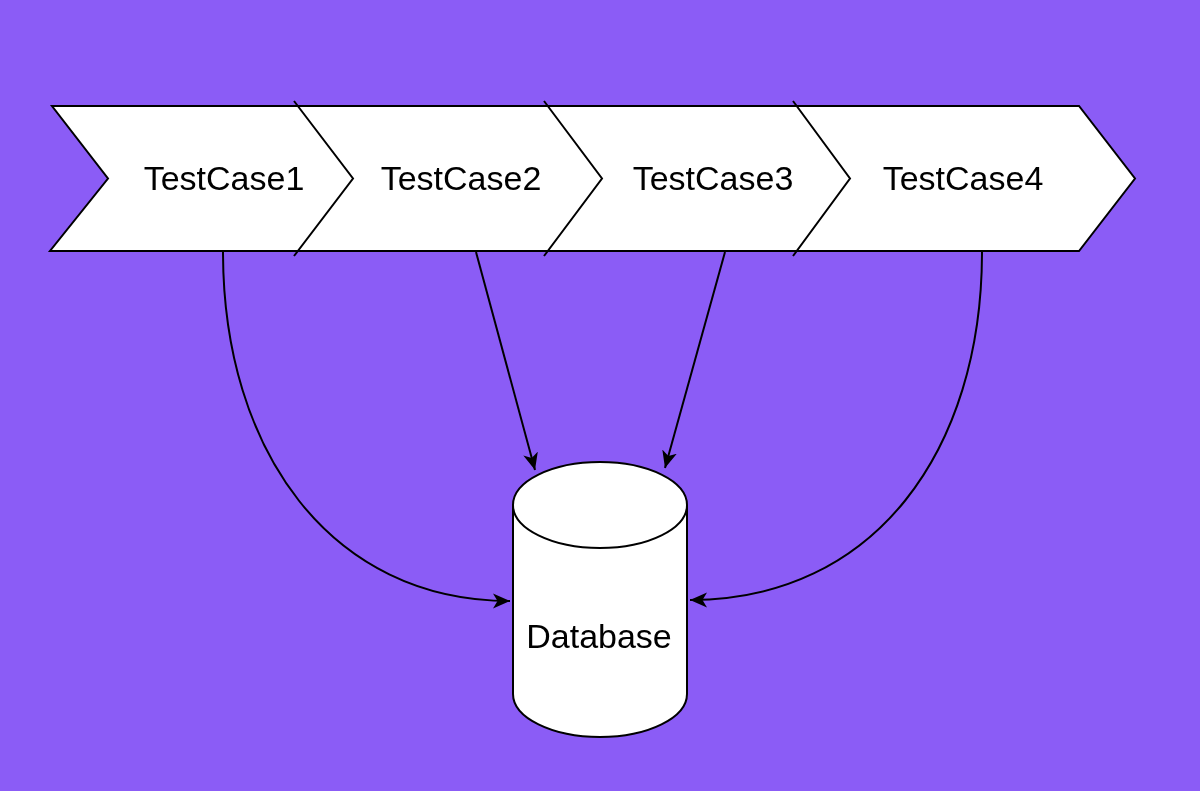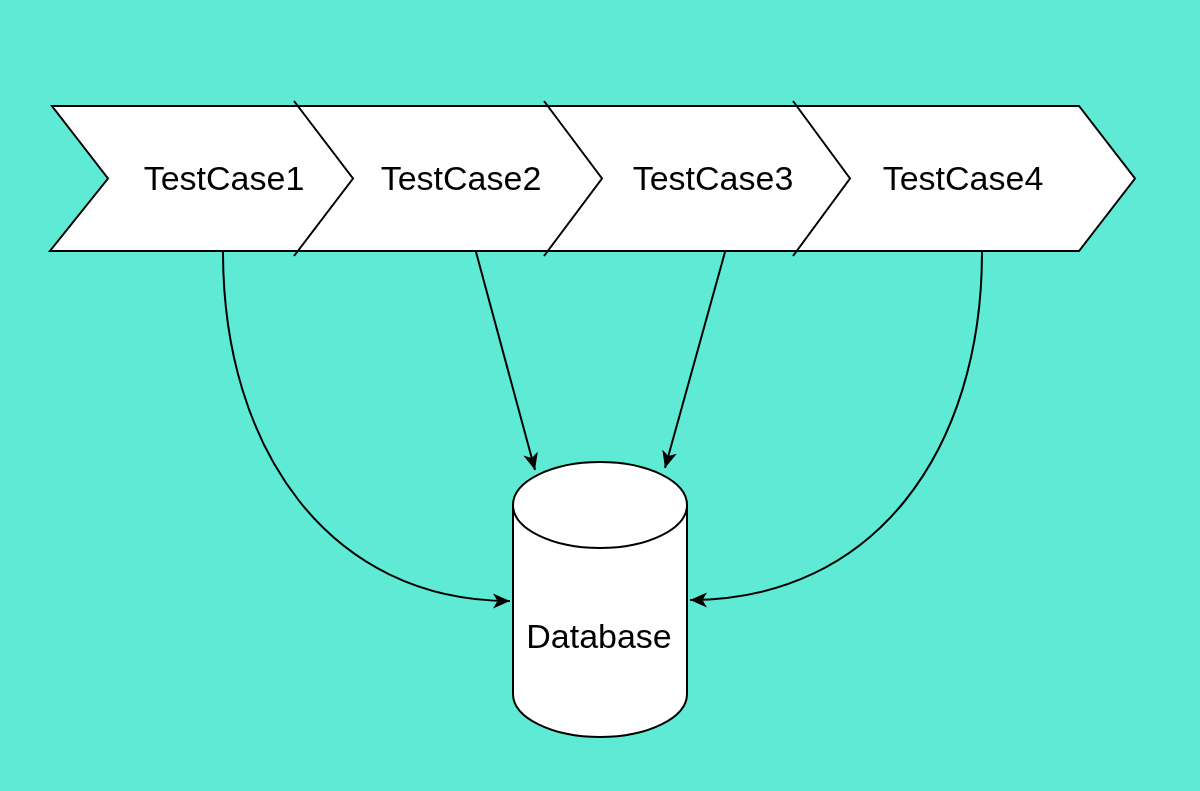--- a/index.html
+++ b/index.html
@@ -8,21 +8,21 @@
     background: #ffffff;
     width: 1200px;
     height: 791px;
     overflow: hidden;
     font-family: "Liberation Sans", sans-serif;
   }
   .canvas {
     position: relative;
     width: 1200px;
     height: 791px;
-    background: #5eead4;
+    background: #8b5cf6;
   }
   svg { display: block; }
   .shape-outline {
     fill: #ffffff;
     stroke: #000000;
     stroke-width: 2;
   }
   .sep-line {
     fill: none;
     stroke: #000000;

